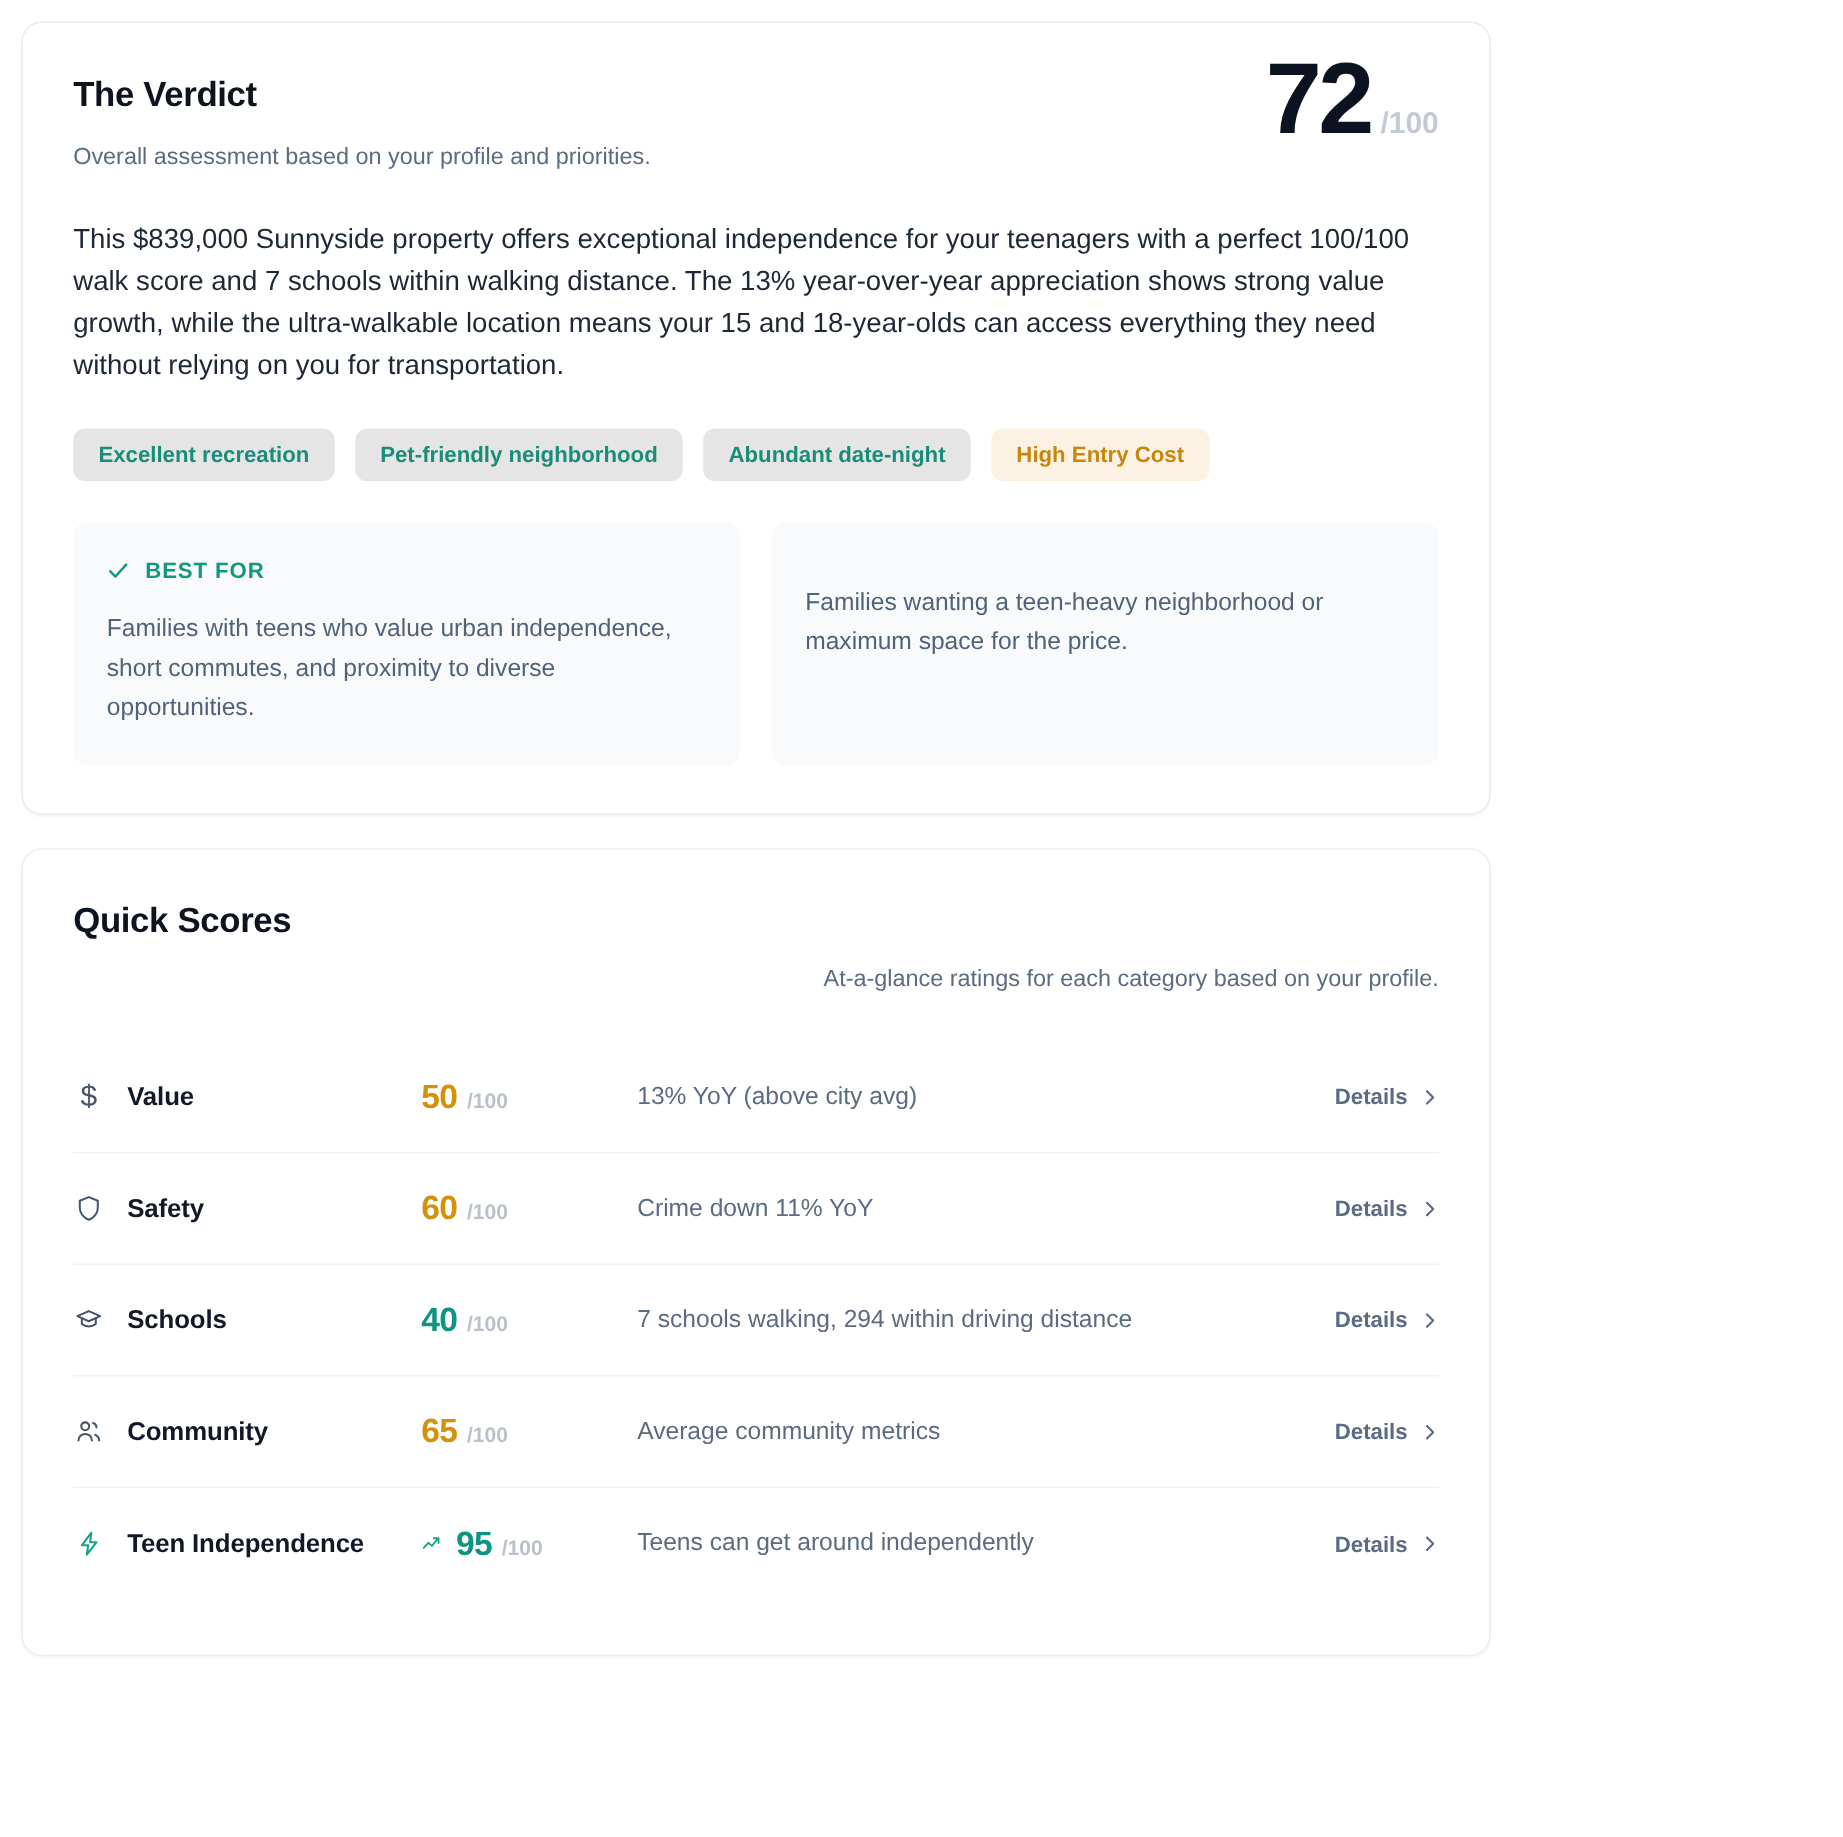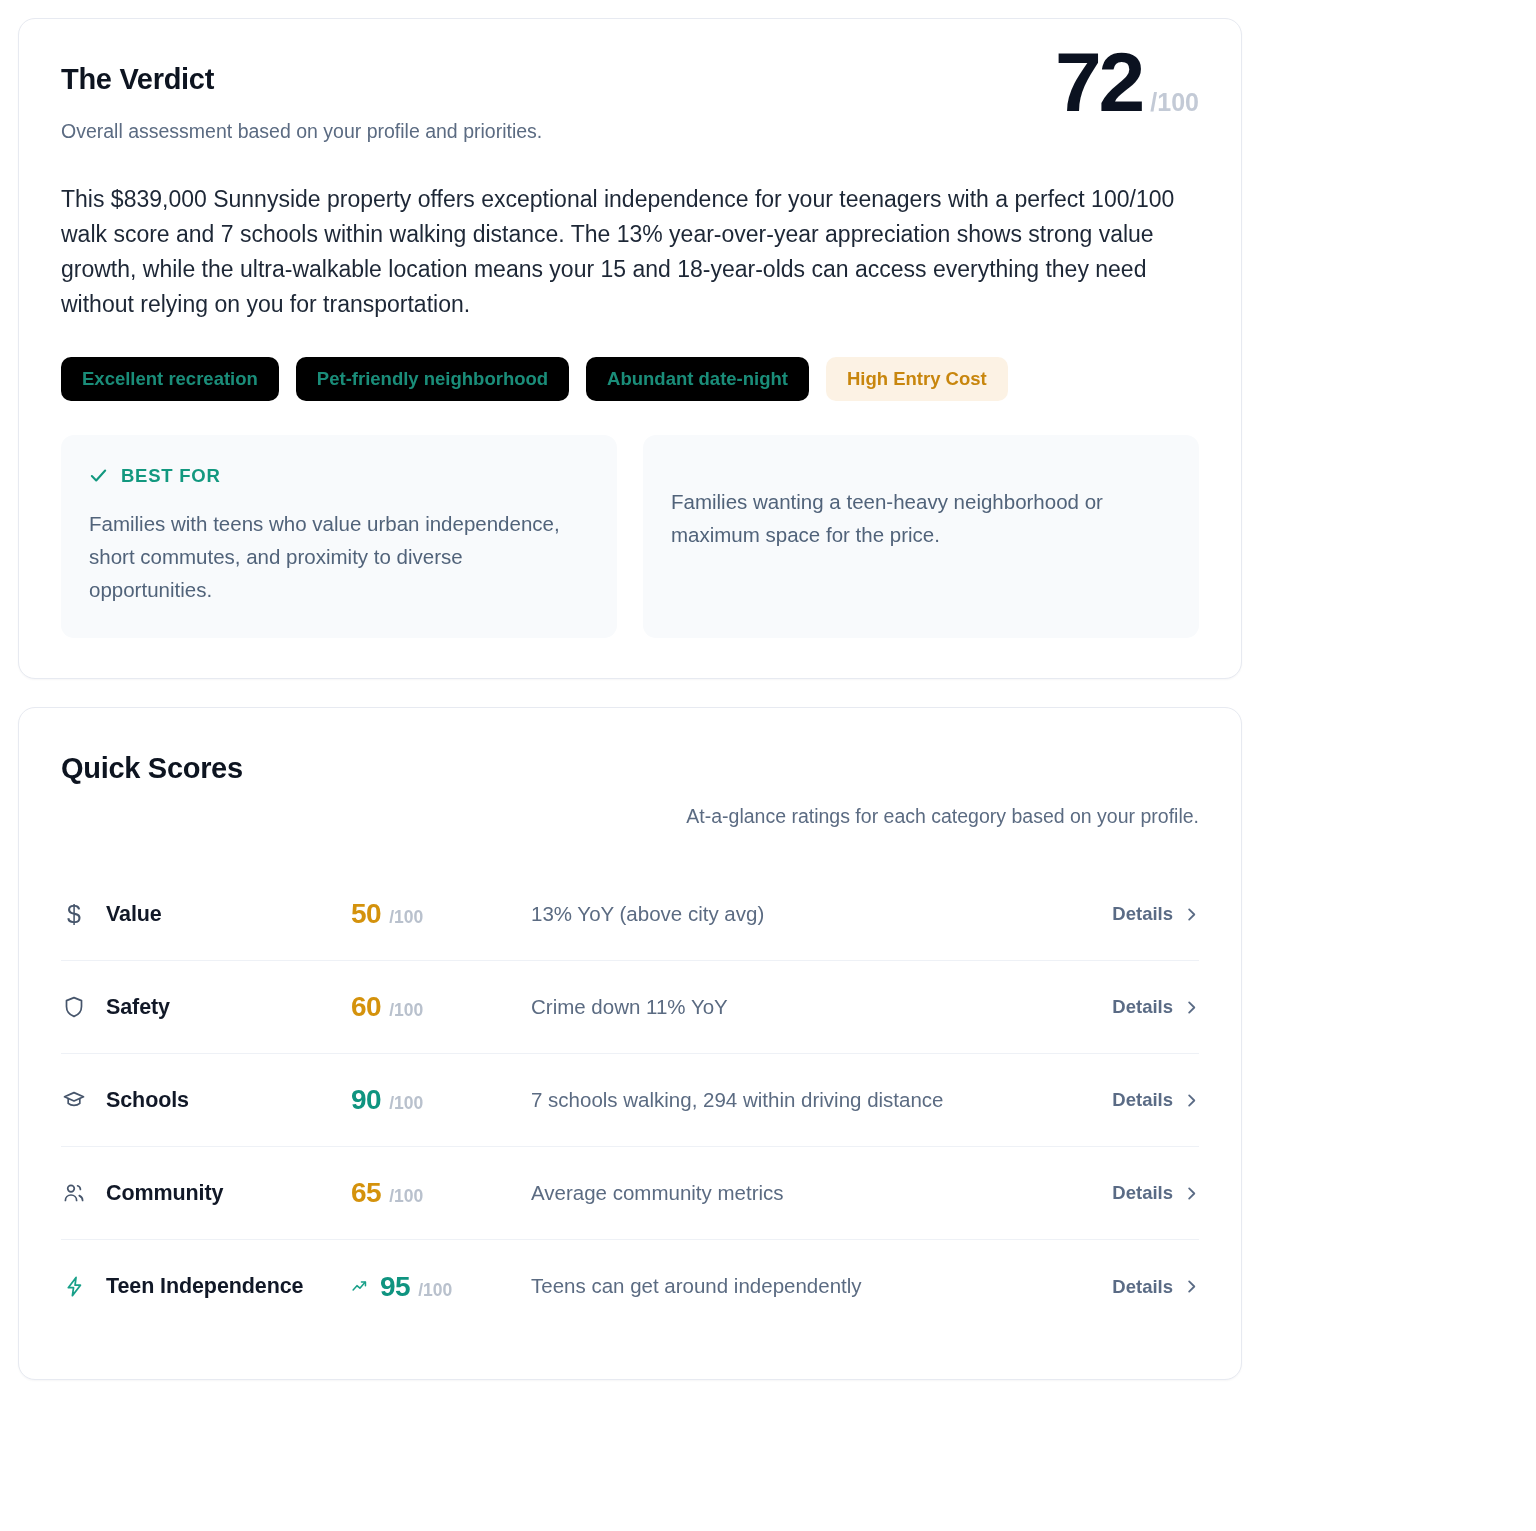--- a/index.html
+++ b/index.html
@@ -87,21 +87,21 @@
     gap: 17px;
   }
   .chip {
     padding: 10px 21px;
     border-radius: 10px;
     font-size: 18.5px;
     font-weight: 600;
     line-height: 1.25;
     white-space: nowrap;
   }
-  .chip--pos { background: #000000; color: #1a8d79; }
+  .chip--pos { background: #e5e5e5; color: #1a8d79; }
   .chip--warn { background: #fcf2e4; color: #c8860d; }
 
   
   .fit-grid {
     margin-top: 34px;
     display: grid;
     grid-template-columns: 1fr 1fr;
     gap: 26px;
   }
   .fit-box {
@@ -335,21 +335,21 @@
         <div class="sr-cat">
           <span class="sr-ico">
             <svg viewBox="0 0 24 24" fill="none" stroke="currentColor" stroke-width="1.7" stroke-linecap="round" stroke-linejoin="round" width="24" height="24">
               <path d="M2.5 8.8 L12 4.6 L21.5 8.8 L12 13 Z"></path>
               <path d="M6.2 10.5 V15.4 C6.2 15.4 8.6 17.4 12 17.4 C15.4 17.4 17.8 15.4 17.8 15.4 V10.5"></path>
             </svg>
           </span>
           <span class="sr-name">Schools</span>
         </div>
         <div class="sr-score">
-          <span class="sr-num green">90</span>
+          <span class="sr-num green">40</span>
           <span class="sr-den">/100</span>
         </div>
         <div class="sr-desc">7 schools walking, 294 within driving distance</div>
         <div class="sr-details">
           <span>Details</span>
           <span>
             <svg viewBox="0 0 16 16" fill="none" stroke="currentColor" stroke-width="1.9" stroke-linecap="round" stroke-linejoin="round" width="15" height="15">
               <path d="M5.5 2.5 L11 8 L5.5 13.5"></path>
             </svg>
           </span>

